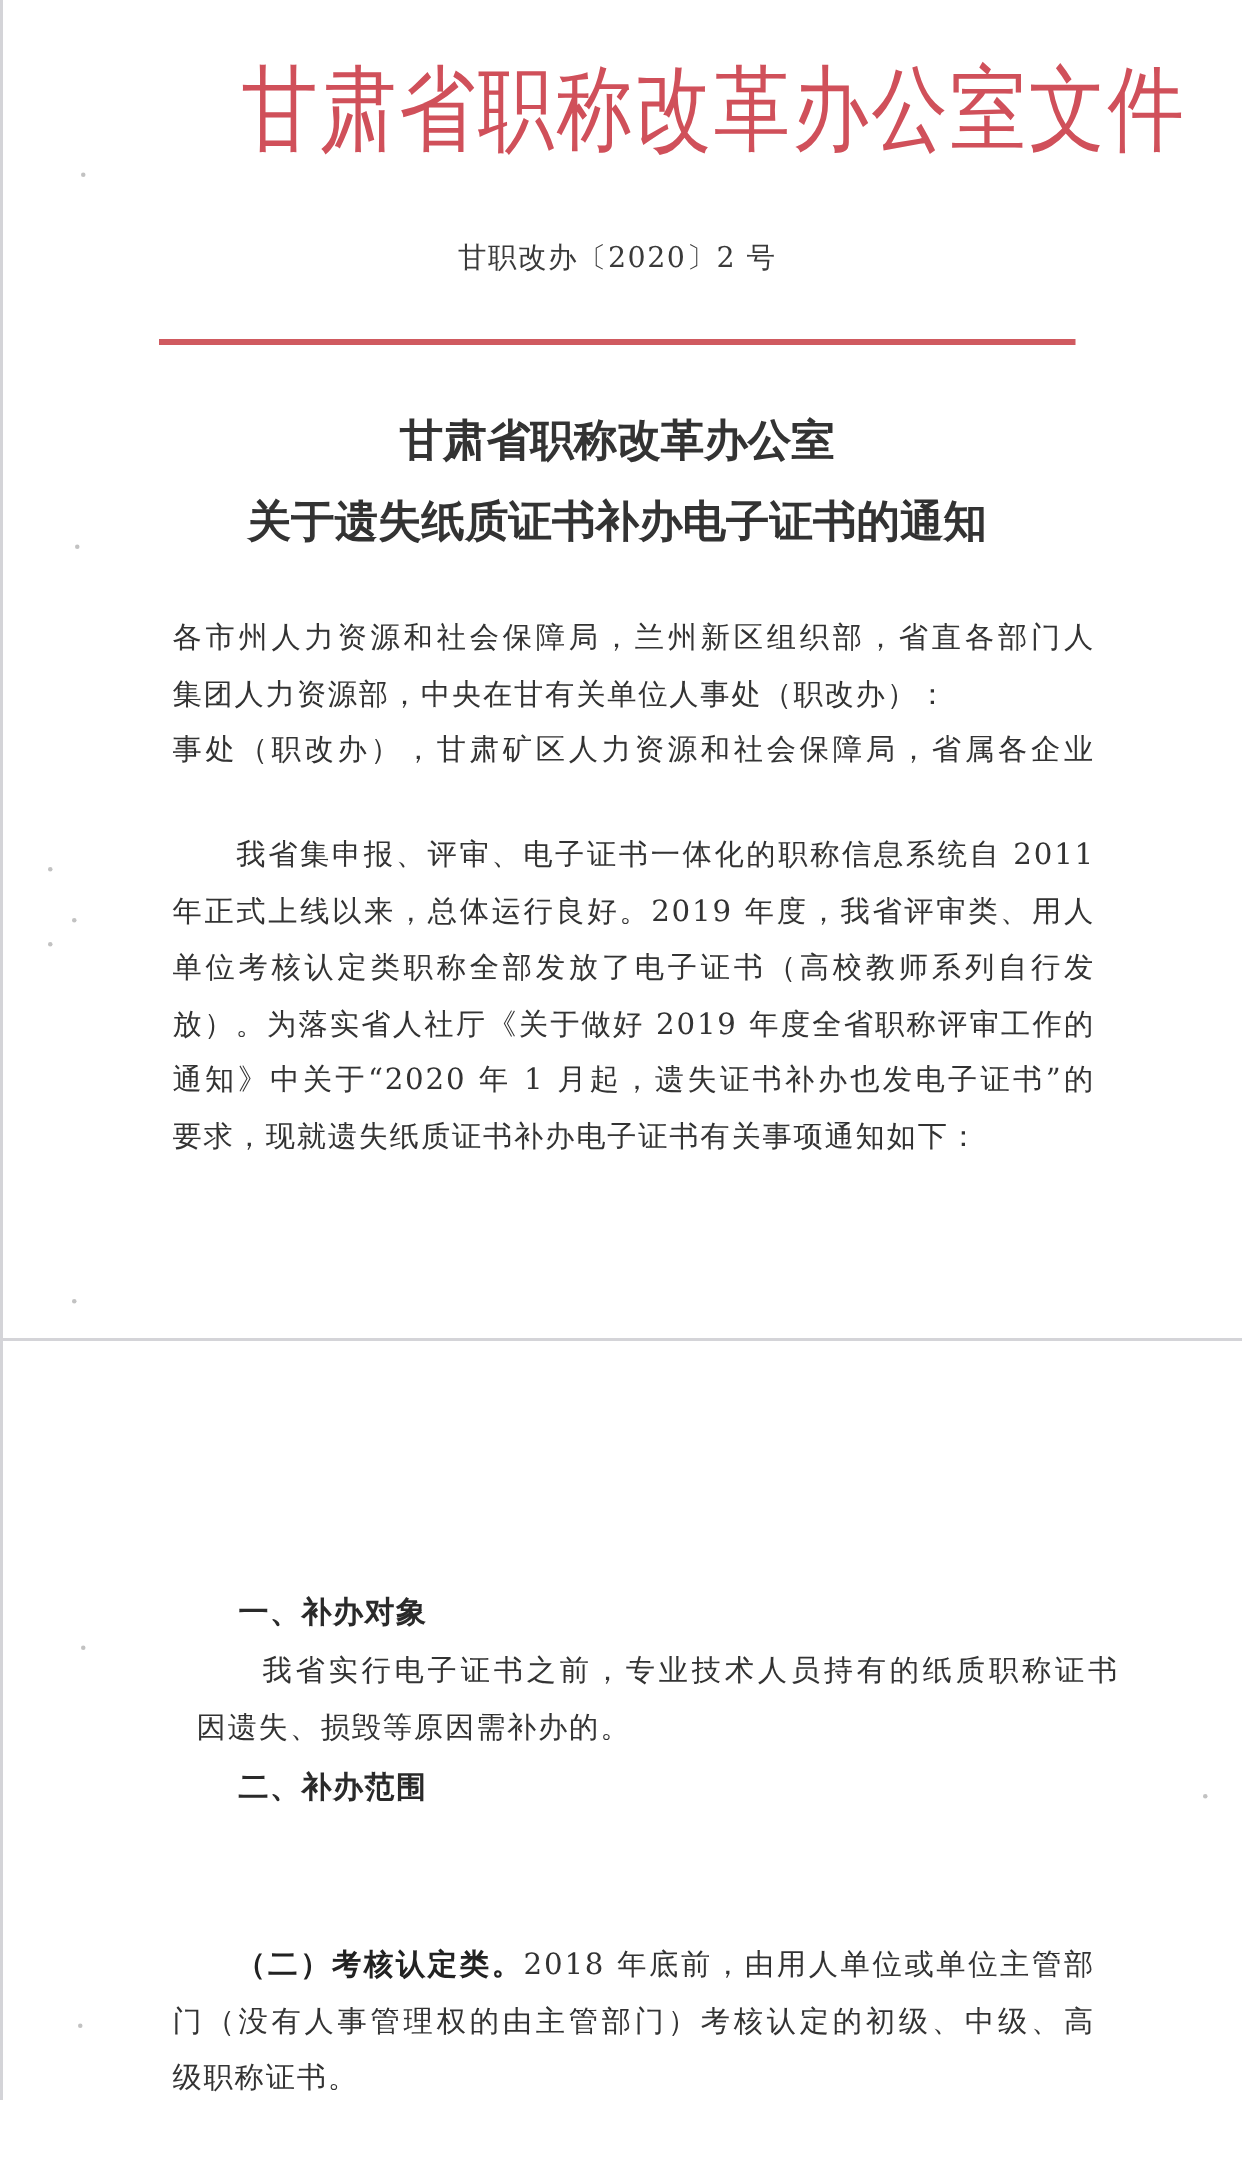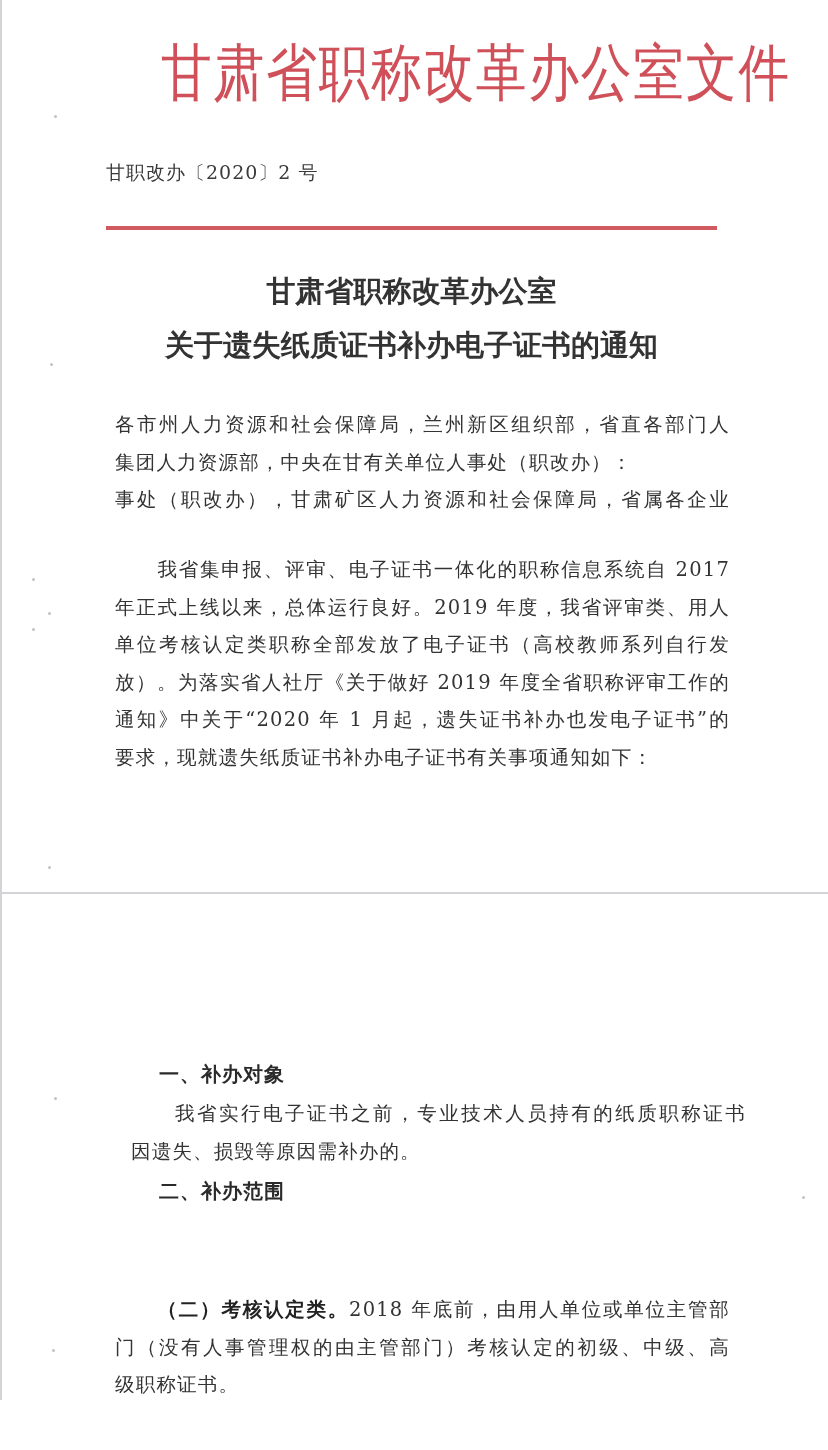--- a/index.html
+++ b/index.html
@@ -55,40 +55,40 @@
       letter-spacing: 2px;
       transform: scaleX(0.82);
       transform-origin: center;
       white-space: nowrap;
     }
     .doc-number {
       position: absolute;
       left: 104px;
       top: 158px;
       width: 611px;
-      text-align: left;
+      text-align: center;
       font-size: 19px;
       line-height: 28px;
       color: #3a3a3a;
       letter-spacing: 1px;
     }
     .red-rule {
       position: absolute;
       left: 104px;
       top: 226px;
       width: 611px;
       height: 4px;
       background: #d05a60;
     }
     .title {
       position: absolute;
       left: 104px;
       width: 611px;
       text-align: center;
-      font-family: Liberation Mono, monospace;
+      font-family: Liberation Sans, sans-serif;
       font-weight: bold;
       font-size: 29px;
       line-height: 40px;
       color: #333333;
       white-space: nowrap;
     }
     .title-1 { top: 274px; }
     .title-2 { top: 328px; }
     .para {
       position: absolute;
@@ -147,21 +147,21 @@
   <div class="title title-1">甘肃省职称改革办公室</div>
   <div class="title title-2">关于遗失纸质证书补办电子证书的通知</div>
 
   <div class="para salutation">
     <span class="line">各市州人力资源和社会保障局，兰州新区组织部，省直各部门人</span>
     <span class="line last">集团人力资源部，中央在甘有关单位人事处（职改办）：</span>
     <span class="line">事处（职改办），甘肃矿区人力资源和社会保障局，省属各企业</span>
   </div>
 
   <div class="para body-para">
-    <span class="line">　　我省集申报、评审、电子证书一体化的职称信息系统自 2017</span>
+    <span class="line">　　我省集申报、评审、电子证书一体化的职称信息系统自 2011</span>
     <span class="line">年正式上线以来，总体运行良好。2019 年度，我省评审类、用人</span>
     <span class="line">单位考核认定类职称全部发放了电子证书（高校教师系列自行发</span>
     <span class="line">放）。为落实省人社厅《关于做好 2019 年度全省职称评审工作的</span>
     <span class="line">通知》中关于“2020 年 1 月起，遗失证书补办也发电子证书”的</span>
     <span class="line last">要求，现就遗失纸质证书补办电子证书有关事项通知如下：</span>
   </div>
 
   <span class="speck" style="left:52px;top:115px;"></span>
   <span class="speck" style="left:48px;top:363px;"></span>
   <span class="speck" style="left:30px;top:578px;"></span>

